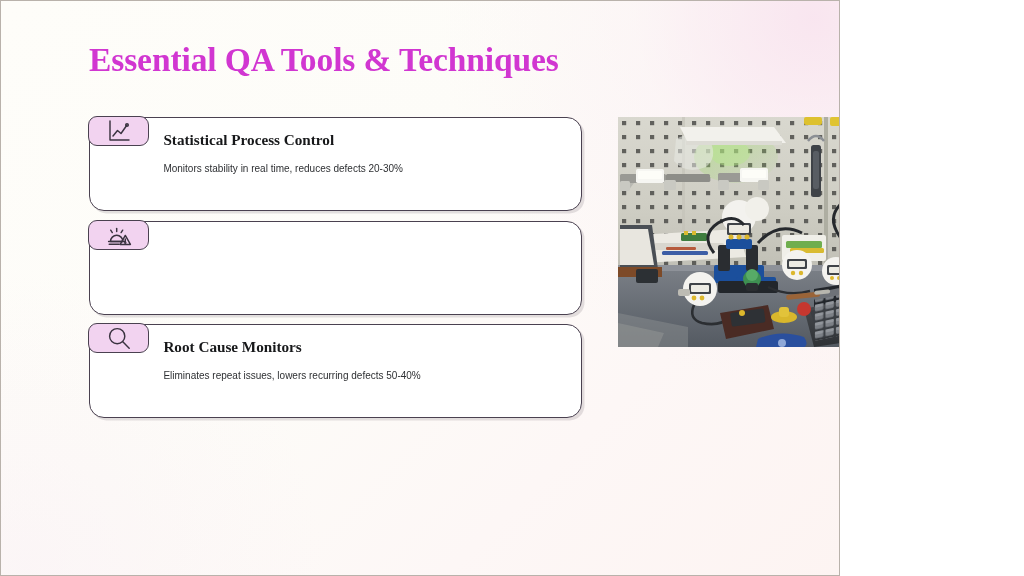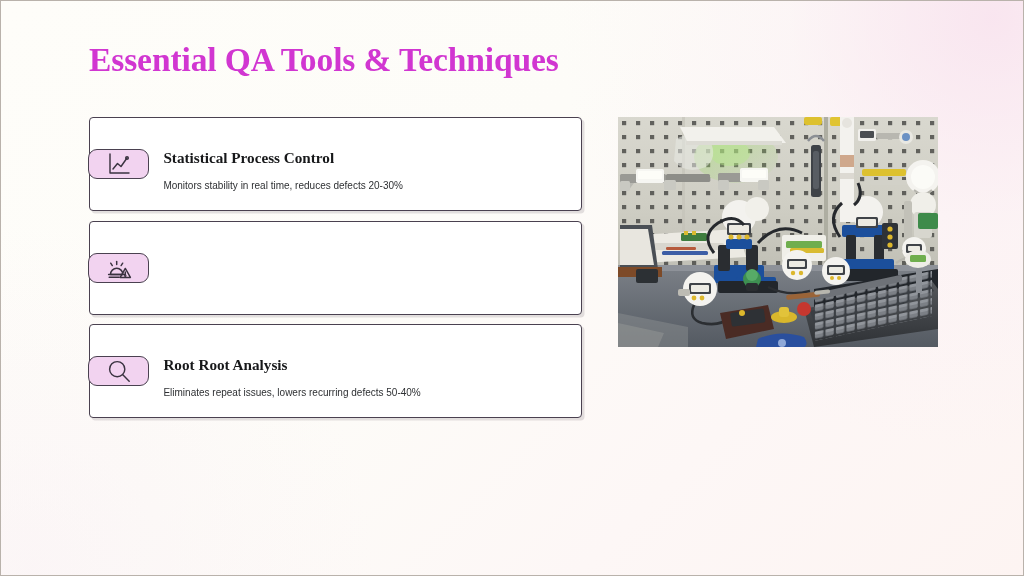--- a/index.html
+++ b/index.html
@@ -8,21 +8,21 @@
   }
   body {
     width: 1024px;
     height: 576px;
     overflow: hidden;
     font-family: "Liberation Sans", sans-serif;
   }
 
   #slide {
     position: relative;
-    width: 1024px;
+    width: 840px;
     height: 576px;
     box-sizing: border-box;
     border: 1px solid #b9b2ab;
     background:
       radial-gradient(circle at 97% 3%, rgba(248, 226, 238, 0.85) 0%, rgba(250, 236, 243, 0.35) 18%, rgba(253, 248, 250, 0.0) 38%),
       radial-gradient(circle at 3% 99%, rgba(250, 240, 245, 0.55) 0%, rgba(253, 250, 246, 0.0) 30%),
       linear-gradient(135deg, #fefdf9 0%, #fdfcf8 42%, #fdf7f6 72%, #fdf4f2 100%);
     overflow: hidden;
   }
 
@@ -46,24 +46,24 @@
     top: 116px;
   }
 
   .card {
     position: relative;
     width: 493px;
     height: 94px;
     box-sizing: border-box;
     background: #ffffff;
     border: 1.6px solid #4a4150;
-    border-radius: 4px;
+    border-radius: 15px;
     box-shadow: 2.5px 2.5px 0 rgba(120, 110, 120, 0.20);
     display: flex;
-    align-items: center;
+    align-items: flex-start;
     margin-bottom: 9.5px;
   }
 
   .icon-tile {
     position: relative;
     flex: 0 0 59px;
     width: 59px;
     margin: -1.6px 0 -1.6px -1.6px;
     background: #f2d3f0;
     border: 1.6px solid #4a4150;
@@ -164,21 +164,21 @@
 
 
     <div class="card">
       <div class="icon-tile">
         <svg viewBox="0 0 28 28" aria-hidden="true">
           <circle cx="12.2" cy="12.2" r="7.6"></circle>
           <line x1="17.8" y1="17.8" x2="24.2" y2="24.2"></line>
         </svg>
       </div>
       <div class="card-body">
-        <div class="card-title">Root Root Analysis</div>
+        <div class="card-title">Root Cause Monitors</div>
         <div class="card-desc">Eliminates repeat issues, lowers recurring defects 50-40%</div>
       </div>
     </div>
 
   </div>
 
   <div id="photo">
     <svg viewBox="0 0 320 230" aria-hidden="true">
       <defs>
         <linearGradient id="wallg" x1="0" y1="0" x2="0" y2="1">

